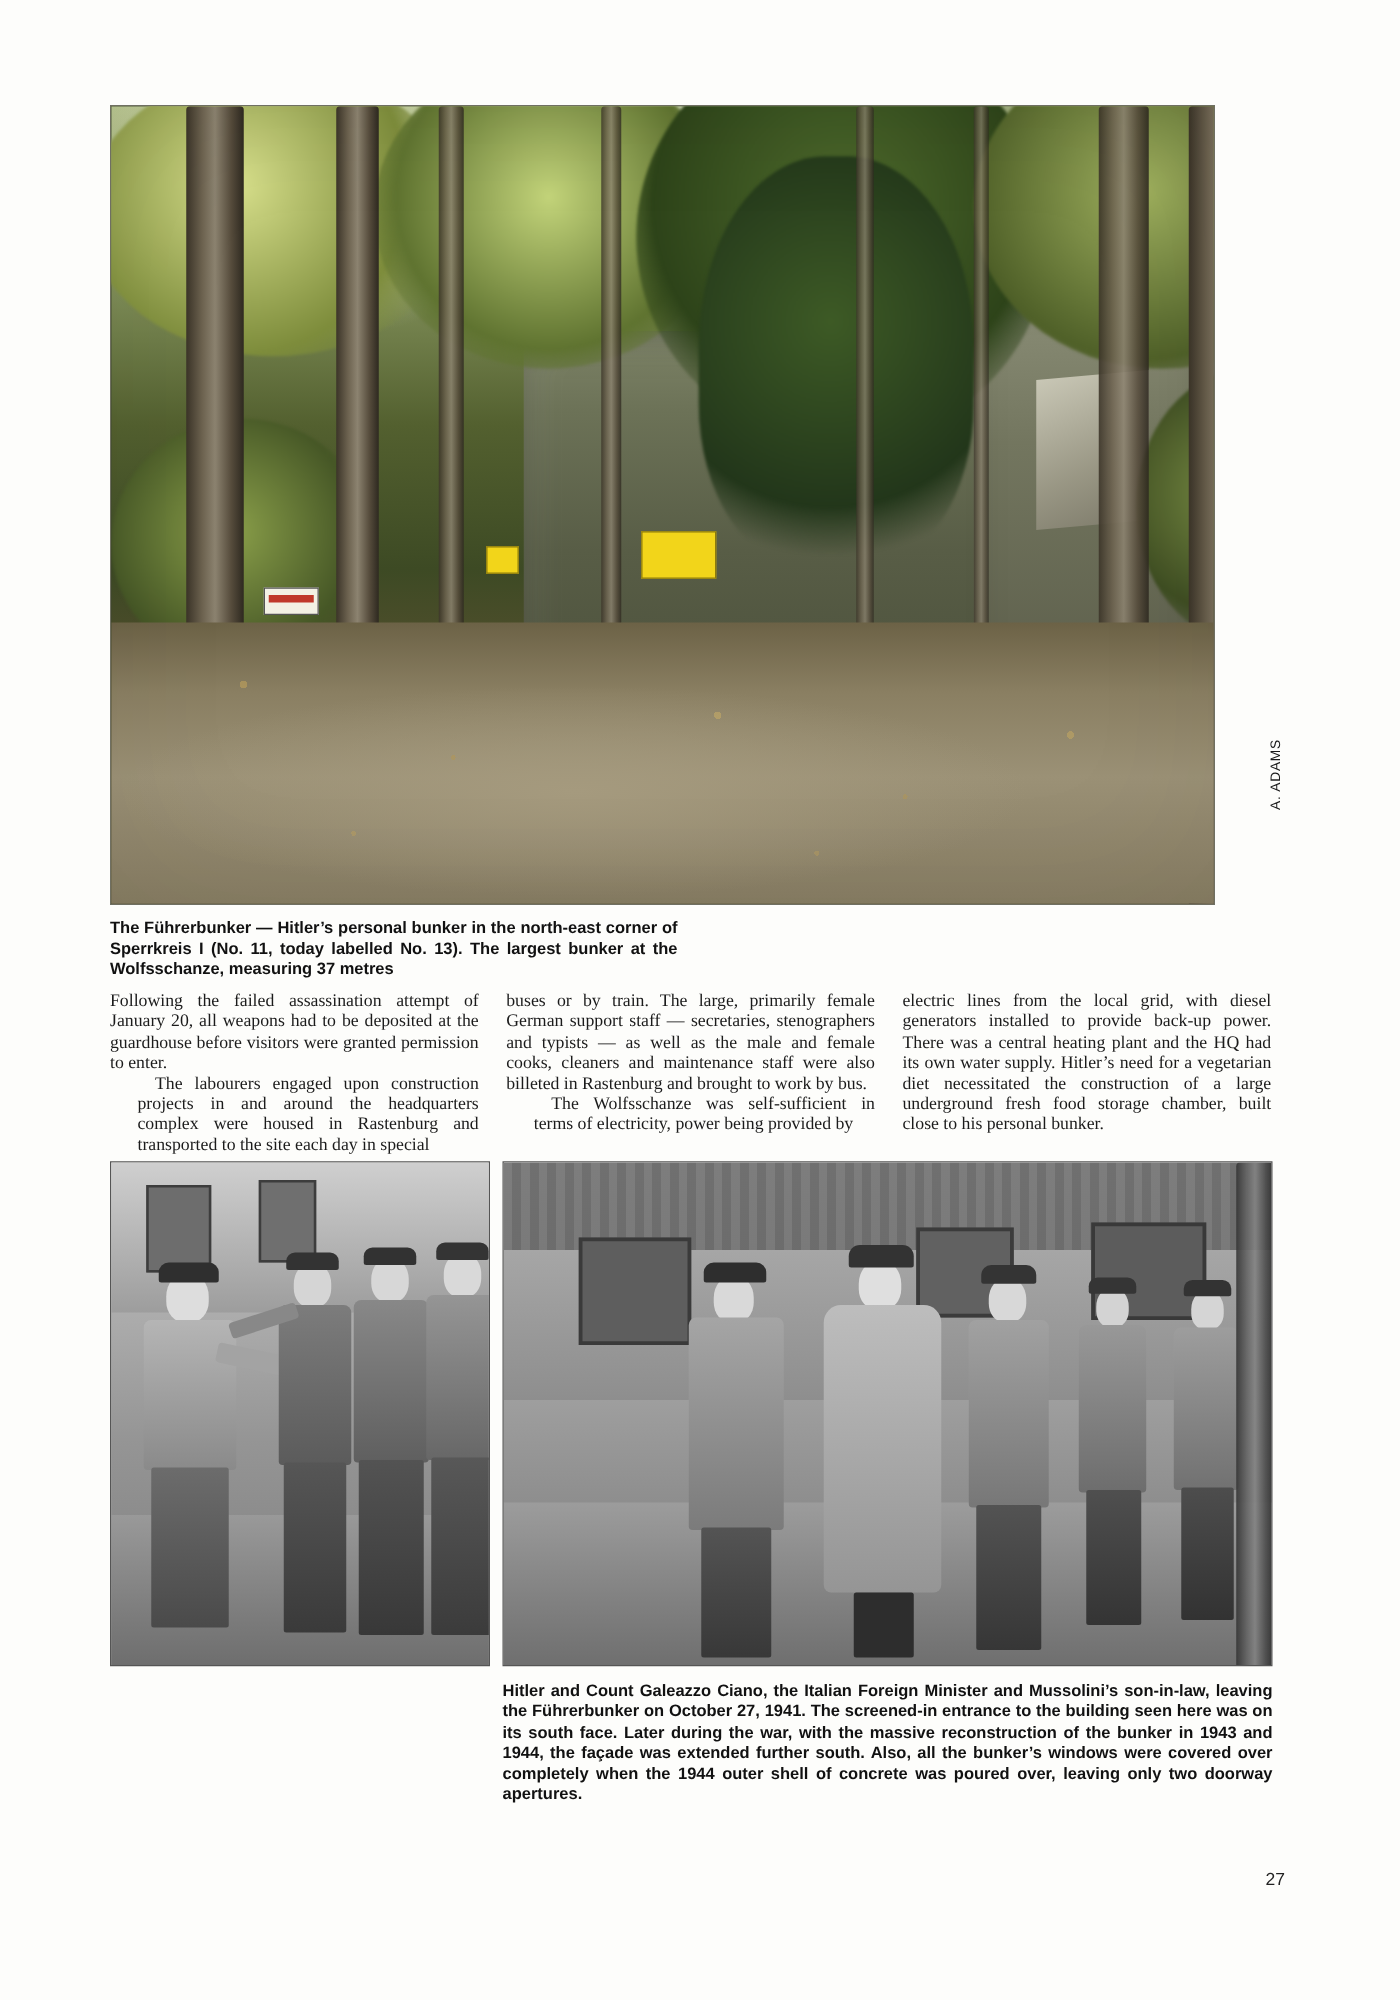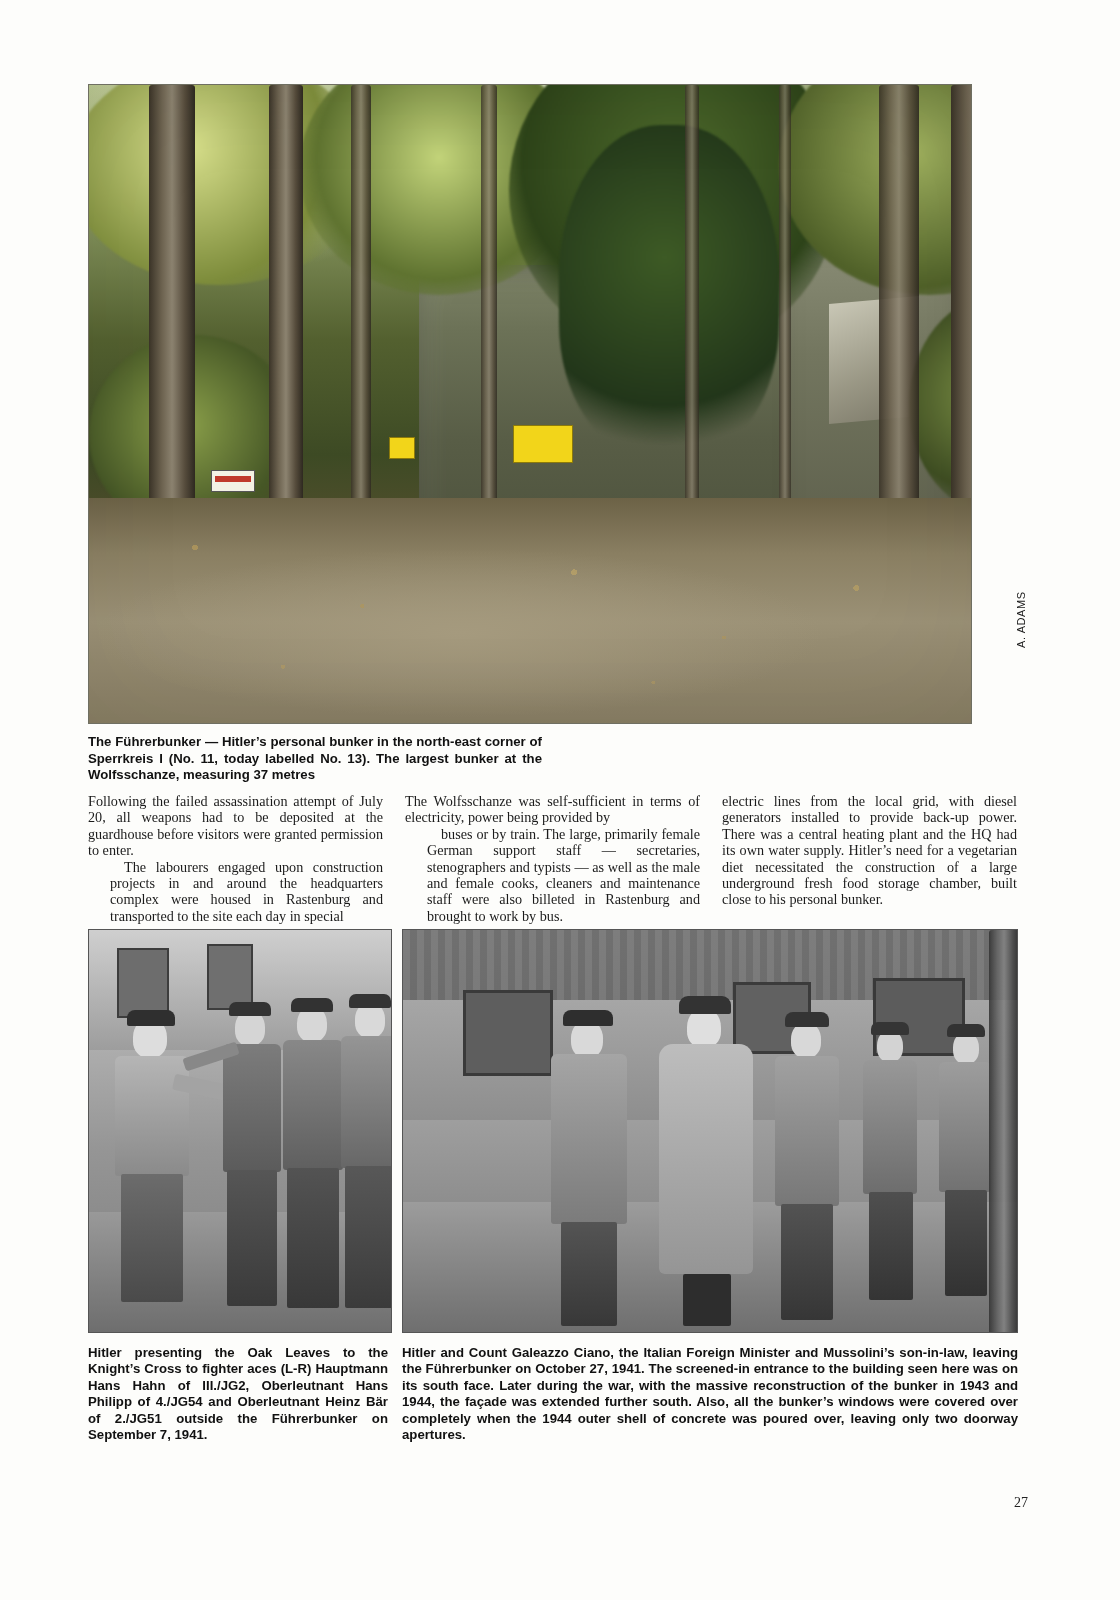--- a/index.html
+++ b/index.html
@@ -143,21 +143,21 @@
     text-align:justify;
   }
   .cap-br {
     position:absolute; left:402px; top:1345px; width:616px;
     font-family:"Liberation Sans", sans-serif;
     font-weight:bold; font-size:13.2px; line-height:16.4px; color:#111;
     text-align:justify;
   }
   .page-no {
     position:absolute; right:92px; top:1495px;
-    font-family:Liberation Serif, serif;
+    font-family:Liberation Sans, sans-serif;
     font-size:14px; color:#222;
   }
   .vig {
     position:absolute; inset:0; pointer-events:none;
     box-shadow: inset 0 0 120px rgba(0,0,0,.05);
   }
 </style>
 </head>
 <body>
 
@@ -200,26 +200,26 @@
   </div>
 
   <div class="credit">A. ADAMS</div>
 
   <div class="cap-top">
     <div>The Führerbunker — Hitler’s personal bunker in the north-east corner of Sperrkreis I (No. 11, today labelled No. 13). The largest bunker at the Wolfsschanze, measuring 37 metres</div>
   </div>
 
   <div class="body-cols">
     <div class="col">
-      <p>Following the failed assassination attempt of July 20, all weapons had to be deposited at the guardhouse before visitors were granted permission to enter.</p>
+      <p>Following the failed assassination attempt of January 20, all weapons had to be deposited at the guardhouse before visitors were granted permission to enter.</p>
       <p>The labourers engaged upon construction projects in and around the headquarters complex were housed in Rastenburg and transported to the site each day in special</p>
     </div>
     <div class="col">
+      <p>buses or by train. The large, primarily female German support staff — secretaries, stenographers and typists — as well as the male and female cooks, cleaners and maintenance staff were also billeted in Rastenburg and brought to work by bus.</p>
       <p>The Wolfsschanze was self-sufficient in terms of electricity, power being provided by</p>
-      <p>buses or by train. The large, primarily female German support staff — secretaries, stenographers and typists — as well as the male and female cooks, cleaners and maintenance staff were also billeted in Rastenburg and brought to work by bus.</p>
     </div>
     <div class="col">
       <p>electric lines from the local grid, with diesel generators installed to provide back-up power. There was a central heating plant and the HQ had its own water supply. Hitler’s need for a vegetarian diet necessitated the construction of a large underground fresh food storage chamber, built close to his personal bunker.</p>
     </div>
   </div>
 
   <div class="photo-bl bw">
     <div style="position:absolute;inset:0;background:linear-gradient(180deg,#d2d2cd 0%,#b4b4ae 22%,#95958f 55%,#7c7c77 100%);"></div>
 
     <div style="position:absolute;left:0;top:0;width:304px;height:120px;background:linear-gradient(180deg,#cfcfc9,#9d9d97);"></div>
@@ -298,18 +298,17 @@
     <div class="fig" style="left:528px;top:86px;width:70px;height:284px;">
       <div class="head" style="left:22px;top:16px;width:26px;height:32px;background:#d9d5cb;"></div>
       <div style="position:absolute;left:16px;top:8px;width:38px;height:13px;background:#33332e;border-radius:7px 7px 2px 2px;"></div>
       <div class="body" style="left:8px;top:46px;width:52px;height:130px;background:linear-gradient(180deg,#a09d93,#747168);"></div>
       <div class="leg" style="left:14px;top:174px;width:42px;height:106px;background:linear-gradient(180deg,#504d48,#34322e);"></div>
     </div>
 
     <div class="trunk" style="left:586px;top:0;width:30px;height:404px;opacity:.9;"></div>
   </div>
 
-  <div class="cap-bl">Hitler presenting the Oak Leaves to the Knight’s Cross to fighter aces (L-R) Hauptmann Hans Hahn of III./JG2, Oberleutnant Hans Philipp of 4./JG54 and Oberleutnant Heinz Bär of 2./JG51 outside the Führerbunker on September 7, 1941.</div>
   <div class="cap-br">Hitler and Count Galeazzo Ciano, the Italian Foreign Minister and Mussolini’s son-in-law, leaving the Führerbunker on October 27, 1941. The screened-in entrance to the building seen here was on its south face. Later during the war, with the massive reconstruction of the bunker in 1943 and 1944, the façade was extended further south. Also, all the bunker’s windows were covered over completely when the 1944 outer shell of concrete was poured over, leaving only two doorway apertures.</div>
 
   <div class="page-no">27</div>
 
 </div>
 
 </body></html>

